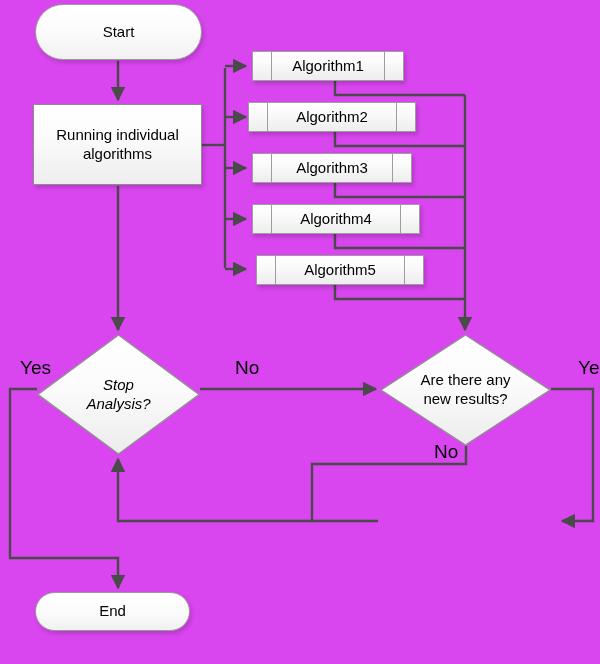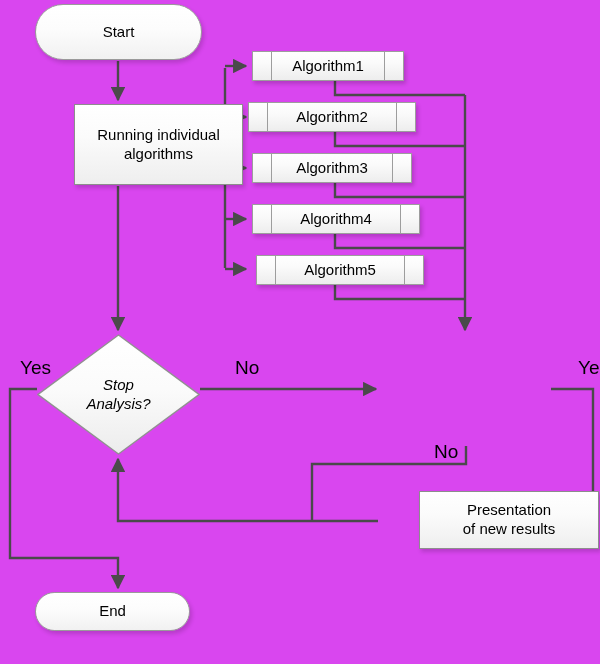--- a/index.html
+++ b/index.html
@@ -43,21 +43,20 @@
     border: 1px solid #9a9a9a;
     border-radius: 999px;
     background: linear-gradient(to bottom, #ffffff 0%, #fcfcfc 45%, #f1f1f1 100%);
     box-shadow: 2px 3px 4px rgba(0,0,0,0.16);
   }
   
   .process {
     border: 1px solid #8d8d8d;
     background: linear-gradient(to bottom, #ffffff 0%, #fbfbfb 40%, #eeeeee 100%);
     box-shadow: 2px 3px 4px rgba(0,0,0,0.16);
-    margin-left: 41px;
   }
   
   .predef {
     border: 1px solid #9d9d9d;
     background: linear-gradient(to bottom, #ffffff 0%, #fafafa 40%, #ededed 100%);
     box-shadow: 2px 3px 4px rgba(0,0,0,0.18);
   }
   .predef::before,
   .predef::after {
     content: "";
@@ -180,27 +179,37 @@
         </linearGradient>
       </defs>
       <polygon points="81.5,1 162,60.5 81.5,120 1,60.5" fill="url(#dgrad1)" stroke="#919191" stroke-width="1.4"></polygon>
     </svg>
     <span class="dtext">
       <span>Stop</span><br>
       <span>Analysis?</span>
     </span>
   </div>
 
-
-  <div class="node process" style="left:378px; top:491px; width:180px; height:58px;">
-    <span>
-      <span>Presentation</span><br>
-      <span>of new results</span>
+  <div class="node decision" style="left:380px; top:334px; width:171px; height:112px;">
+    <svg class="dshape" viewBox="0 0 171 112" preserveAspectRatio="none">
+      <defs>
+        <linearGradient id="dgrad2" x1="0" y1="0" x2="0" y2="1">
+          <stop offset="0%" stop-color="#ffffff"></stop>
+          <stop offset="45%" stop-color="#fbfbfb"></stop>
+          <stop offset="100%" stop-color="#ececec"></stop>
+        </linearGradient>
+      </defs>
+      <polygon points="85.5,1 170,56 85.5,111 1,56" fill="url(#dgrad2)" stroke="#919191" stroke-width="1.4"></polygon>
+    </svg>
+    <span class="dtext">
+      <span>Are there any</span><br>
+      <span>new results?</span>
     </span>
   </div>
+
 
   <div class="node terminator" style="left:35px; top:592px; width:155px; height:39px;">
     <span>End</span>
   </div>
 
   <span class="edge-label" style="left:4px; top:357px;">Yes</span>
   <span class="edge-label" style="left:219px; top:357px;">No</span>
   <span class="edge-label" style="left:562px; top:357px;">Yes</span>
   <span class="edge-label" style="left:418px; top:441px;">No</span>
 

